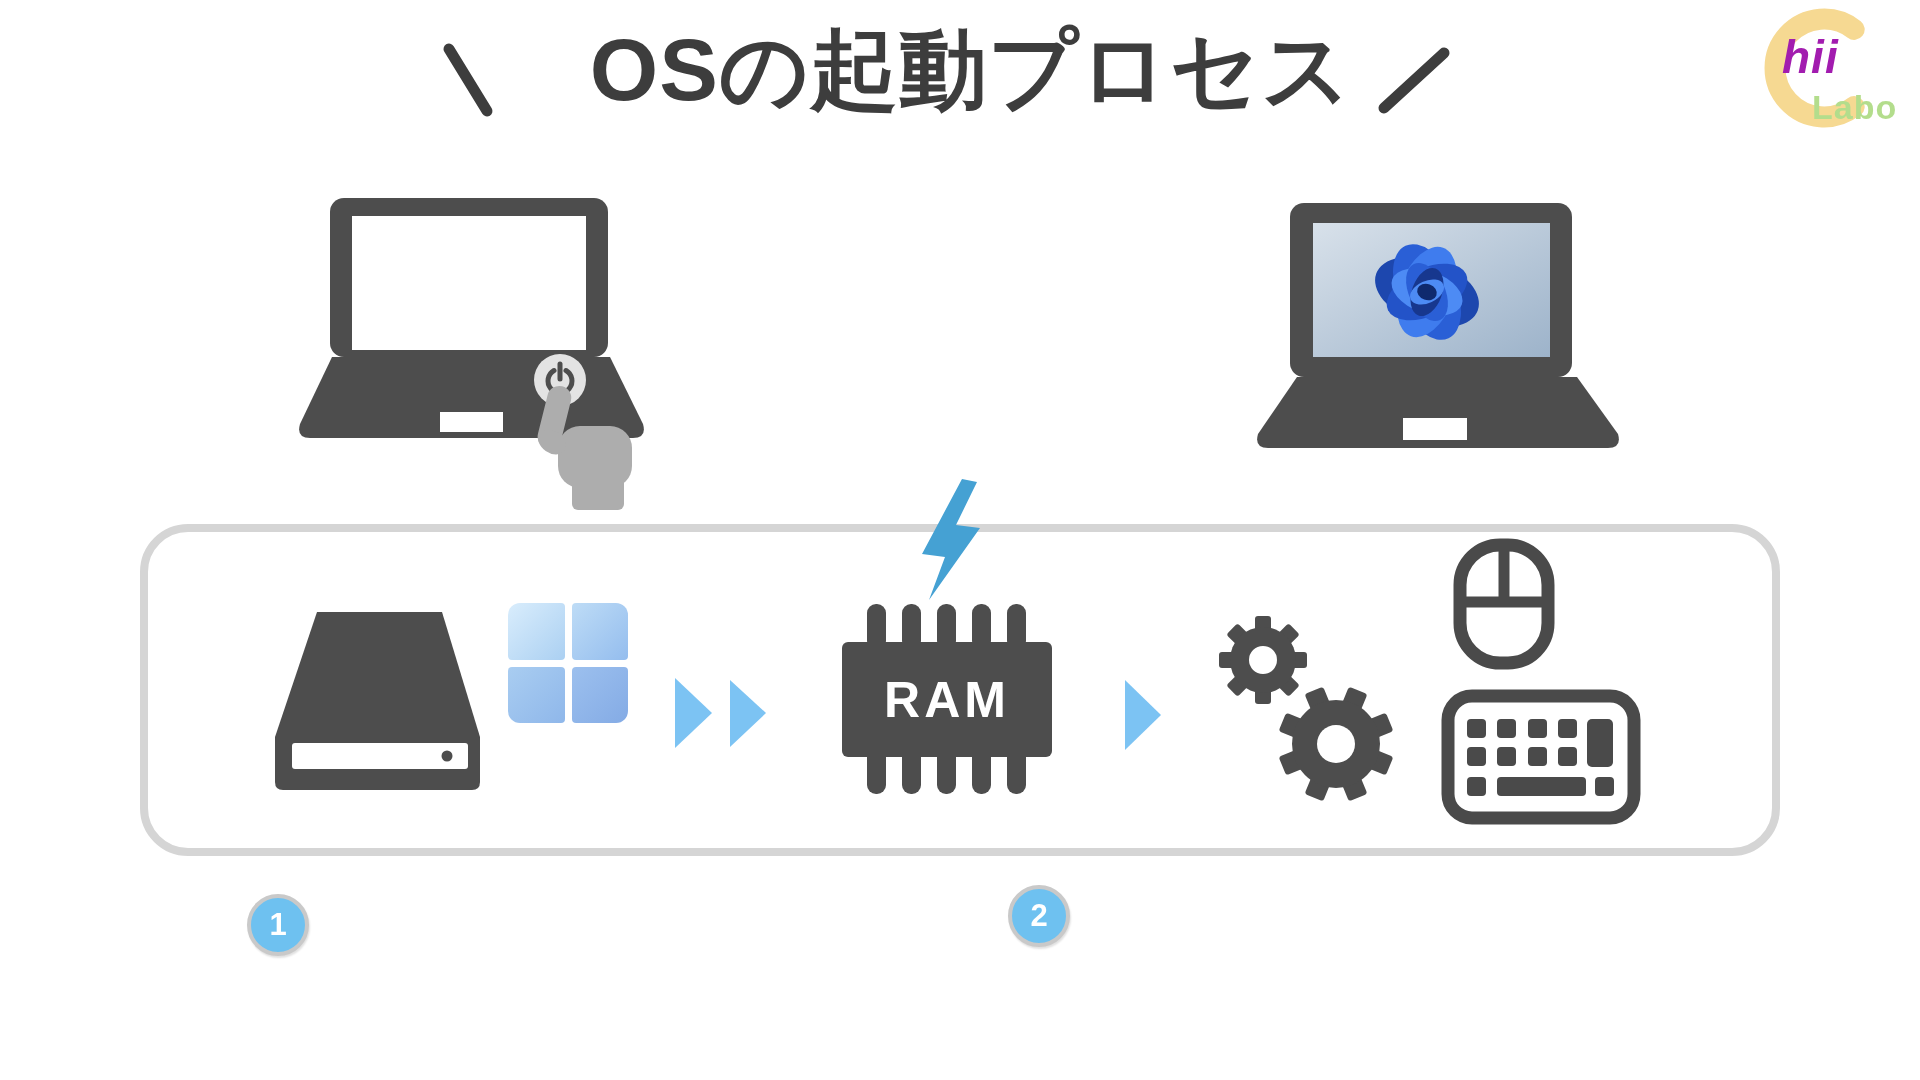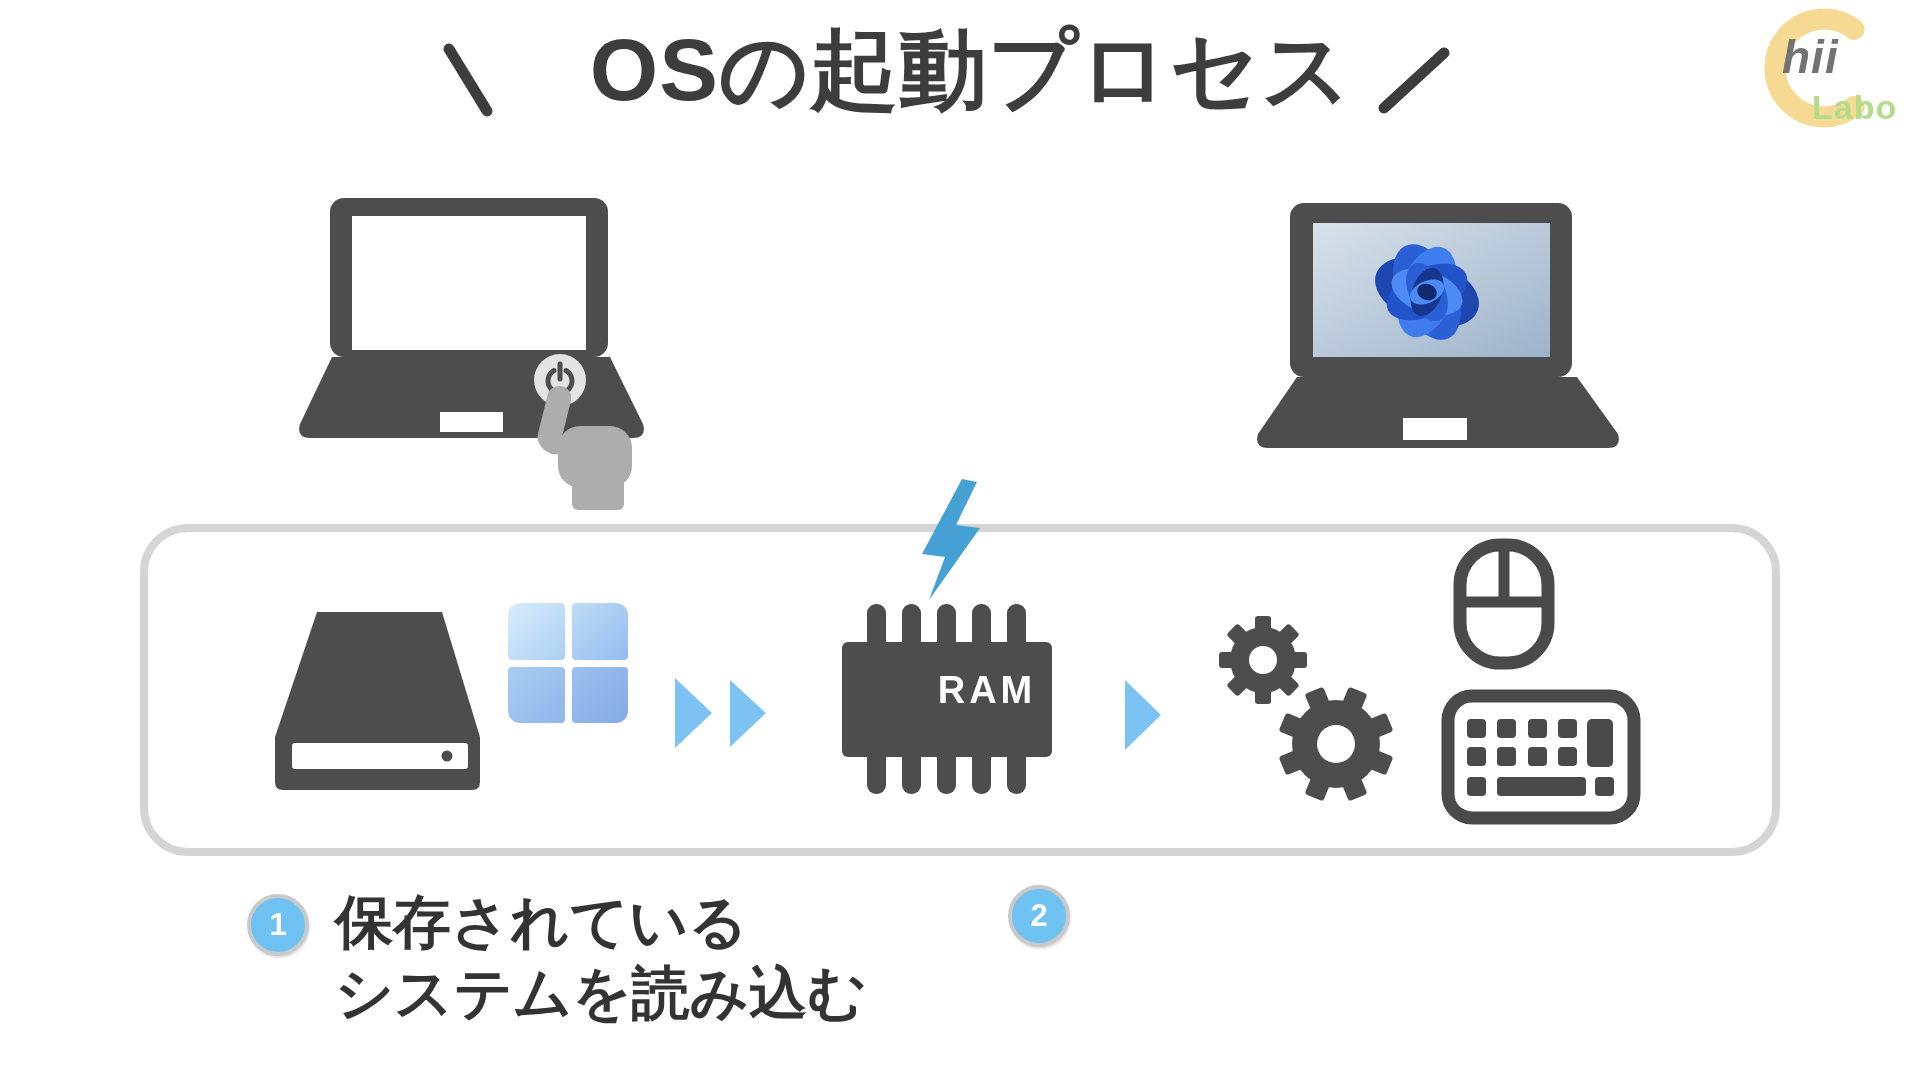--- a/index.html
+++ b/index.html
@@ -11,43 +11,43 @@
 
   
   .page-title{
     position:absolute;left:601px;top:10px;width:740px;height:120px;
     display:flex;align-items:center;justify-content:center;
     font-size:88px;font-weight:900;color:#3d3d3d;letter-spacing:1px;white-space:nowrap;
   }
 
   
   .logo{position:absolute;left:1752px;top:4px;width:160px;height:140px;}
-  .logo-hii{position:absolute;left:30px;top:26px;font-size:46px;font-weight:700;font-style:italic;color:#737373;letter-spacing:1px;}
+  .logo-hii{position:absolute;left:30px;top:26px;font-size:46px;font-weight:700;font-style:italic;color:#a21caf;letter-spacing:1px;}
   .logo-labo{position:absolute;left:60px;top:84px;font-size:34px;font-weight:700;color:#b3dd8c;letter-spacing:1px;}
 
   
   .process-box{
     position:absolute;left:140px;top:524px;width:1640px;height:332px;box-sizing:border-box;
     border:8px solid #d5d5d5;border-radius:48px;background:#ffffff;
   }
 
   
   .winlogo{position:absolute;left:508px;top:603px;width:120px;height:120px;display:grid;grid-template-columns:1fr 1fr;grid-template-rows:1fr 1fr;gap:7px;}
   .winlogo div{border-radius:4px;}
   .winlogo .tl{background:linear-gradient(135deg,#d9edfc,#abd0f2);border-top-left-radius:12px;}
   .winlogo .tr{background:linear-gradient(135deg,#bedcf6,#94bdee);border-top-right-radius:12px;}
   .winlogo .bl{background:linear-gradient(135deg,#a9cdf1,#8fb7ea);border-bottom-left-radius:12px;}
   .winlogo .br{background:linear-gradient(135deg,#9cc0ee,#84abe5);border-bottom-right-radius:12px;}
 
   
   .ram{position:absolute;left:842px;top:600px;width:210px;height:200px;}
   .ram-label{
-    position:absolute;left:0;top:33px;width:210px;height:115px;
+    position:absolute;left:0;top:42px;width:210px;height:115px;
     display:flex;align-items:center;justify-content:center;
-    color:#ffffff;font-size:38px;font-weight:700;letter-spacing:4px;padding-left:40px;
+    color:#ffffff;font-size:50px;font-weight:700;letter-spacing:4px;
   }
 
   
   .badge{
     position:absolute;width:54px;height:54px;border-radius:50%;
     background:#6ec1f0;border:4px solid #c9c9c9;box-sizing:content-box;
     display:flex;align-items:center;justify-content:center;
     color:#ffffff;font-size:31px;font-weight:700;
     box-shadow:1px 2px 2px rgba(0,0,0,0.12);
   }
@@ -221,20 +221,16 @@
       <rect x="57" y="59" width="19" height="19" rx="4"></rect>
       <rect x="88" y="59" width="19" height="19" rx="4"></rect>
       <rect x="118" y="59" width="19" height="19" rx="4"></rect>
       <rect x="27" y="89" width="19" height="19" rx="4"></rect>
       <rect x="57" y="89" width="89" height="19" rx="4"></rect>
       <rect x="155" y="89" width="19" height="19" rx="4"></rect>
     </g>
   </svg>
 
   <div class="badge badge-1">1</div>
-  <div class="step-text step-text-1">
-    <span>保存されている</span><br>
-    <span>システムを読み込む</span>
-  </div>
 
   <div class="badge badge-2">2</div>
 
 </div>
 
 </body></html>

